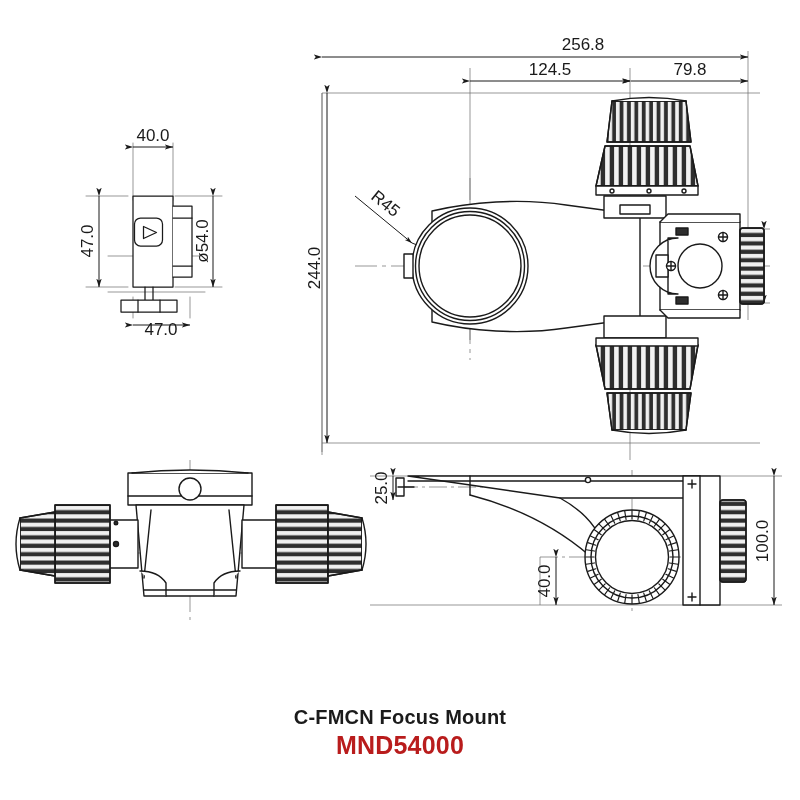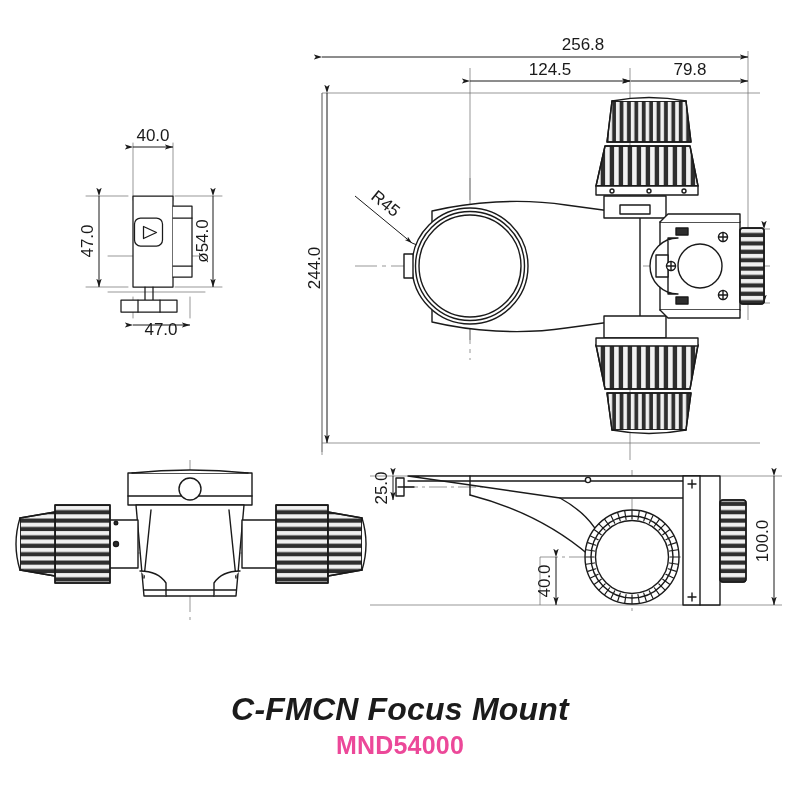--- a/index.html
+++ b/index.html
@@ -2,24 +2,24 @@
 <html><head>
 <meta charset="utf-8">
 <title>C-FMCN Focus Mount MND54000</title>
 <style>
   html,body{margin:0;padding:0;background:#ffffff;}
   body{width:800px;height:800px;overflow:hidden;
        font-family:"Liberation Sans", sans-serif;color:#1a1a1a;}
   #sheet{position:relative;width:800px;height:800px;background:#ffffff;}
   svg{display:block;}
   .title-block{position:absolute;left:0;right:0;bottom:40px;text-align:center;}
-  .t1{font-family:"Liberation Sans", sans-serif;font-weight:bold;font-size:32px;
-      letter-spacing:.2px;color:#1b1b1b;line-height:1.12;font-style:italic;}
+  .t1{font-family:"Liberation Sans", sans-serif;font-weight:bold;font-size:20px;
+      letter-spacing:.2px;color:#1b1b1b;line-height:1.12;}
   .t2{font-family:"Liberation Sans", sans-serif;font-weight:bold;font-size:25px;
-      letter-spacing:.2px;color:#ec4899;line-height:1.2;margin-top:2px;}
+      letter-spacing:.2px;color:#b91c1c;line-height:1.2;margin-top:2px;}
 </style>
 </head>
 <body>
 
 <div id="sheet">
 
 <svg width="800" height="800" viewBox="0 0 800 800">
   <defs>
     <marker id="ah" markerWidth="9" markerHeight="9" refX="8.4" refY="3" orient="auto" markerUnits="strokeWidth">
       <path d="M0,0.3 L8.6,3 L0,5.7 L2.2,3 Z" fill="#1a1a1a"></path>

